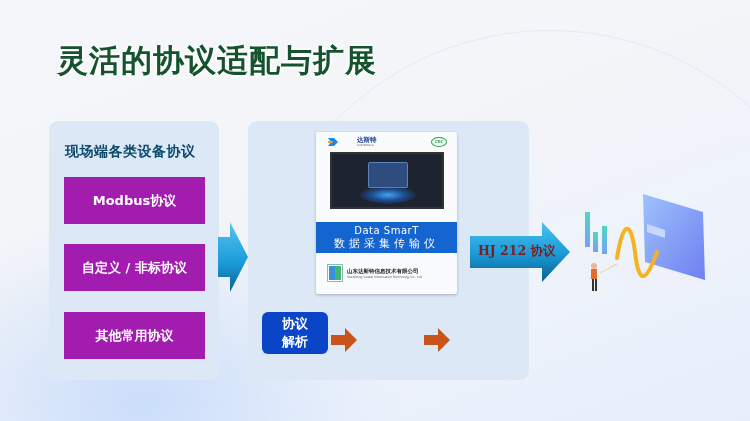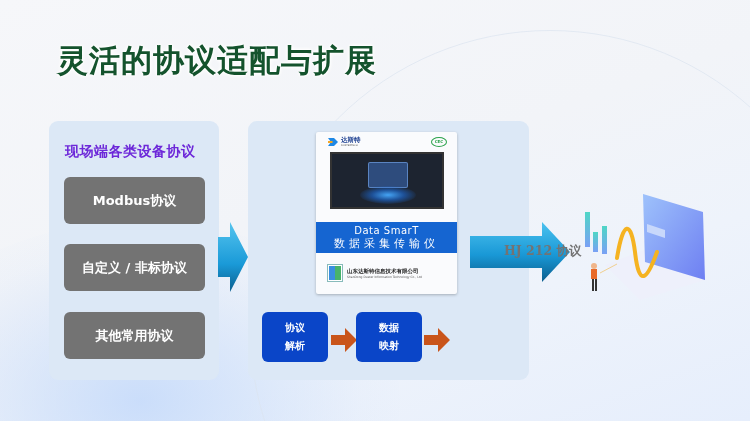--- a/index.html
+++ b/index.html
@@ -25,38 +25,38 @@
     letter-spacing: 1px;
     text-shadow: 0 0 3px #fff, 0 0 3px #fff, 0 0 4px #fff, 0 0 5px #fff;
   }
   .panel {
     position: absolute; background: #dce8f6; border-radius: 9px;
   }
   .panel-left { left: 49px; top: 121px; width: 170px; height: 259px; }
   .panel-center { left: 248px; top: 121px; width: 281px; height: 259px; }
   .panel-heading {
     position: absolute; left: 16px; top: 22px;
-    font-size: 14px; font-weight: bold; color: #6d28d9; letter-spacing: 0.5px;
+    font-size: 14px; font-weight: bold; color: #0c4a6e; letter-spacing: 0.5px;
   }
   .proto-btn {
     position: absolute; left: 15px; width: 141px; height: 47px;
-    background: #737373; border-radius: 6px;
+    background: #a21caf; border-radius: 0;
     color: #fff; font-size: 13px; font-weight: bold;
     display: flex; align-items: center; justify-content: center;
   }
   .arrow-big {
     position: absolute; left: 218px; top: 222px; width: 30px; height: 70px;
   }
   .product {
     position: absolute; left: 316px; top: 132px; width: 141px; height: 162px;
     background: #fafbfd; border-radius: 2px;
     box-shadow: 0 1px 3px rgba(0,0,0,0.25);
   }
   .prod-logo {
-    position: absolute; left: 12px; top: 5px; display: flex; align-items: center; gap: 3px;
+    position: absolute; left: 12px; top: 5px; display: flex; align-items: center; gap: 19px;
   }
   .prod-logo-mark { width: 10px; height: 8px; position: relative; }
   .prod-logo-text { font-size: 6.5px; font-weight: bold; color: #1a3d8f; line-height: 1; }
   .prod-logo-sub { font-size: 2.5px; color: #555; }
   .prod-badge {
     position: absolute; right: 10px; top: 5px; width: 16px; height: 10px;
     border: 1.5px solid #2aa24a; border-radius: 50%;
     font-size: 4px; color: #2aa24a; text-align: center; line-height: 7px; font-weight: bold;
   }
   .prod-screen {
@@ -83,33 +83,33 @@
   }
   .prod-qr {
     width: 14px; height: 16px;
     background:
       linear-gradient(90deg, #3a8fe0 50%, #48b36a 50%);
     border: 1px solid #fff; outline: 1px solid #8bb;
   }
   .prod-company { font-size: 5.5px; color: #222; font-weight: bold; }
   .prod-company-en { font-size: 3px; color: #555; }
   .step-btn {
-    position: absolute; top: 191px; width: 66px; height: 50px;
+    position: absolute; top: 191px; width: 66px; height: 42px;
     background: #0a45c8; border-radius: 6px;
-    color: #fff; font-size: 10px; font-weight: bold; line-height: 18px;
+    color: #fff; font-size: 13px; font-weight: bold; line-height: 18px;
     display: flex; align-items: center; justify-content: center; text-align: center;
   }
   .step-arrow { position: absolute; top: 207px; width: 26px; height: 24px; }
   .hj-arrow {
     position: absolute; left: 470px; top: 222px; width: 100px; height: 60px;
   }
   .hj-label {
-    position: absolute; left: 504px; top: 239px; width: 80px; height: 24px;
+    position: absolute; left: 478px; top: 239px; width: 80px; height: 24px;
     font-family: "DejaVu Serif", "Liberation Serif", serif;
-    font-size: 12.5px; font-weight: bold; color: #737373;
+    font-size: 12.5px; font-weight: bold; color: #7f1d1d;
     display: flex; align-items: center;
   }
   .illus { position: absolute; left: 565px; top: 180px; width: 150px; height: 120px; }
 </style>
 </head>
 <body>
 
 <div class="bg-glow-left"></div>
 <div class="bg-arc"></div>
 
@@ -133,23 +133,20 @@
   <polygon points="0,15 12,15 12,0 30,35 12,70 12,55 0,55" fill="url(#ga)"></polygon>
 </svg>
 
 <div class="panel panel-center">
   <div class="step-btn" style="left:14px">
     <span><span>协议</span><br><span>解析</span></span>
   </div>
   <svg class="step-arrow" style="left:83px" viewBox="0 0 26 24">
     <polygon points="0,7 14,7 14,0 26,12 14,24 14,17 0,17" fill="#c9541a"></polygon>
   </svg>
-  <div class="step-btn" style="left:108px">
-    <span><span>数据</span><br><span>映射</span></span>
-  </div>
   <svg class="step-arrow" style="left:176px" viewBox="0 0 26 24">
     <polygon points="0,7 14,7 14,0 26,12 14,24 14,17 0,17" fill="#c9541a"></polygon>
   </svg>
 </div>
 
 <div class="product">
   <div class="prod-logo">
     <svg class="prod-logo-mark" viewBox="0 0 10 8">
       <polygon points="0,0 6,0 10,4 6,8 0,8 3,4" fill="#1e88e5"></polygon>
       <polygon points="0,3 4,3 5,4 4,5 0,5" fill="#f5a623"></polygon>

